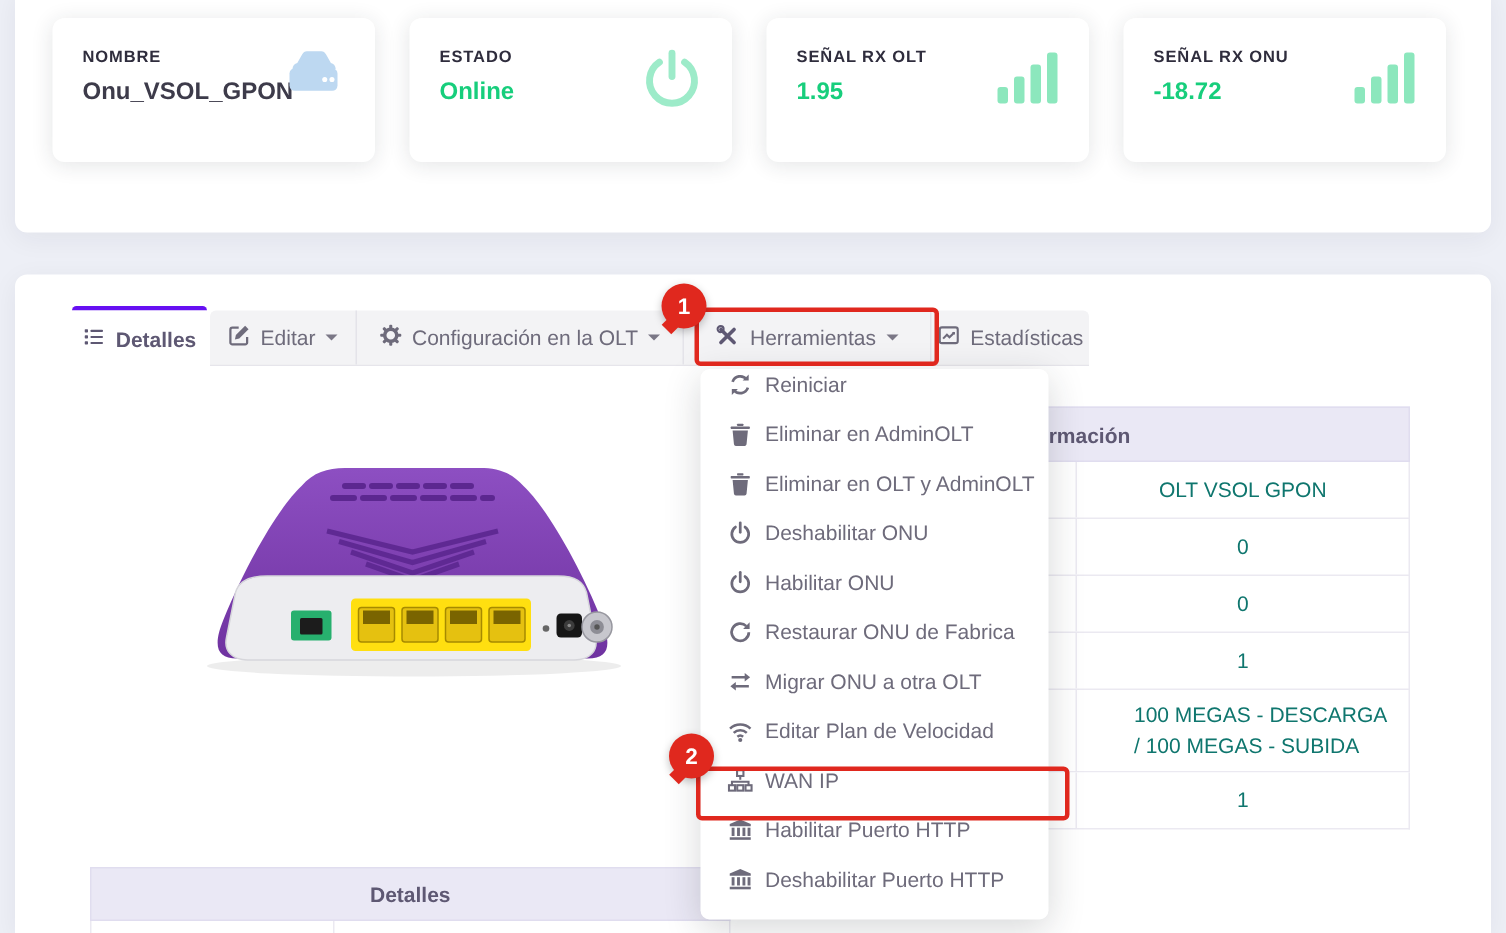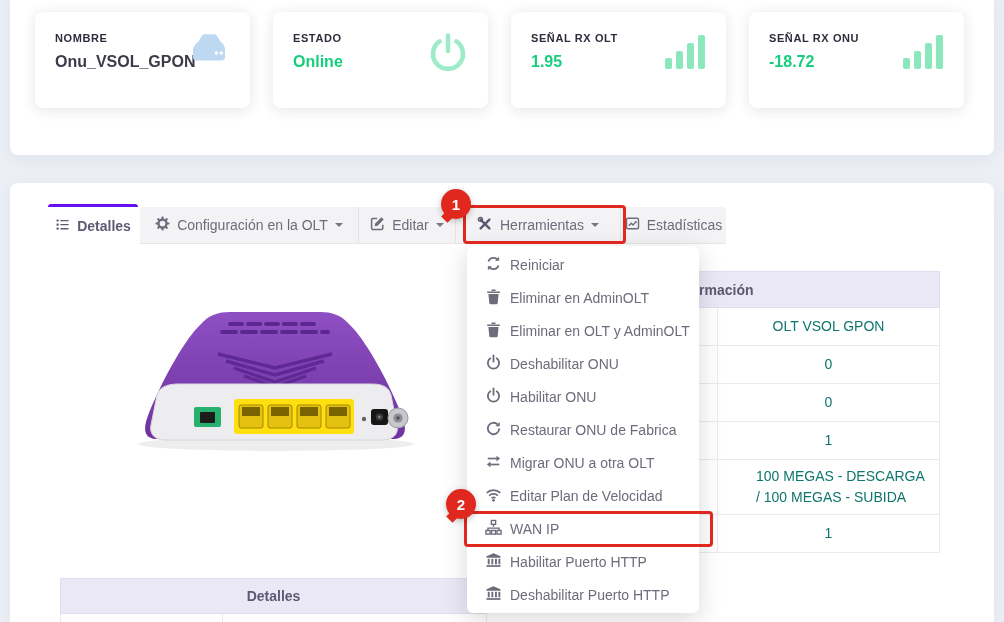--- a/index.html
+++ b/index.html
@@ -44,21 +44,21 @@
   }
   .tab:first-child{border-left:none;}
   .caret{width:0;height:0;border:4px solid transparent;border-top-color:#7a7786;margin-top:4px;}
   
   .dropdown{
     position:absolute;left:467px;top:246px;width:232px;box-sizing:border-box;
     background:#fff;border-radius:6px;padding:2px 0;z-index:20;
     box-shadow:0 6px 24px rgba(34,41,47,.18);
   }
   .dd-item{
-    height:33px;display:flex;align-items:center;gap:8px;padding:0 18px;
+    height:33px;display:flex;gap:8px;padding:0 18px;
     font-size:14px;color:#6e6b7b;white-space:nowrap;
   }
   .dd-item svg{flex:0 0 auto;}
   
   .red-box{position:absolute;border:3px solid #e0281e;border-radius:4px;box-sizing:border-box;z-index:30;}
   .red-box-1{left:463px;top:205px;width:163px;height:39px;}
   .red-box-2{left:464px;top:511px;width:249px;height:36px;}
   .badge{
     position:absolute;width:30px;height:30px;border-radius:50%;background:#e0281e;z-index:40;
     color:#fff;font-size:15px;font-weight:700;display:flex;align-items:center;justify-content:center;
@@ -162,47 +162,47 @@
       <rect x="1.6" y="6.9" width="2.3" height="2.3" rx="0.5"></rect>
       <rect x="5.6" y="7.4" width="9" height="1.5" rx="0.7"></rect>
       <rect x="1.6" y="11.2" width="2.3" height="2.3" rx="0.5"></rect>
       <rect x="5.6" y="11.7" width="9" height="1.5" rx="0.7"></rect>
     </svg>
   </span>
   <span>Detalles</span>
 </div>
 
 <div class="tab-strip">
+  <div class="tab" style="width:97px">
+    <span>
+      <svg width="15" height="15" viewBox="0 0 16 16">
+        <path d="M13.6 9.2v3.9a1.4 1.4 0 0 1-1.4 1.4H3.1a1.4 1.4 0 0 1-1.4-1.4V4a1.4 1.4 0 0 1 1.4-1.4h4.5" fill="none" stroke="#6e6b7b" stroke-width="1.6"></path>
+        <path d="M12.2 1.3l2.4 2.4-6.6 6.6-3.1.7.7-3.1z" fill="#6e6b7b"></path>
+      </svg>
+    </span>
+    <span>Editar</span>
+    <span class="caret"></span>
+  </div>
   <div class="tab" style="width:218px">
     <span>
       <svg width="15" height="15" viewBox="0 0 16 16">
         <g fill="#6e6b7b">
           <rect x="6.9" y="0.5" width="2.2" height="3.2" rx="0.8"></rect>
           <rect x="6.9" y="0.5" width="2.2" height="3.2" rx="0.8" transform="rotate(45 8 8)"></rect>
           <rect x="6.9" y="0.5" width="2.2" height="3.2" rx="0.8" transform="rotate(90 8 8)"></rect>
           <rect x="6.9" y="0.5" width="2.2" height="3.2" rx="0.8" transform="rotate(135 8 8)"></rect>
           <rect x="6.9" y="0.5" width="2.2" height="3.2" rx="0.8" transform="rotate(180 8 8)"></rect>
           <rect x="6.9" y="0.5" width="2.2" height="3.2" rx="0.8" transform="rotate(225 8 8)"></rect>
           <rect x="6.9" y="0.5" width="2.2" height="3.2" rx="0.8" transform="rotate(270 8 8)"></rect>
           <rect x="6.9" y="0.5" width="2.2" height="3.2" rx="0.8" transform="rotate(315 8 8)"></rect>
         </g>
         <circle cx="8" cy="8" r="4.3" fill="none" stroke="#6e6b7b" stroke-width="2.5"></circle>
       </svg>
     </span>
     <span>Configuración en la OLT</span>
-    <span class="caret"></span>
-  </div>
-  <div class="tab" style="width:97px">
-    <span>
-      <svg width="15" height="15" viewBox="0 0 16 16">
-        <path d="M13.6 9.2v3.9a1.4 1.4 0 0 1-1.4 1.4H3.1a1.4 1.4 0 0 1-1.4-1.4V4a1.4 1.4 0 0 1 1.4-1.4h4.5" fill="none" stroke="#6e6b7b" stroke-width="1.6"></path>
-        <path d="M12.2 1.3l2.4 2.4-6.6 6.6-3.1.7.7-3.1z" fill="#6e6b7b"></path>
-      </svg>
-    </span>
-    <span>Editar</span>
     <span class="caret"></span>
   </div>
   <div class="tab" style="width:165px">
     <span>
       <svg width="16" height="16" viewBox="0 0 16 16">
         <g fill="#5e5873">
           <rect x="6.8" y="0.6" width="2.4" height="14.8" rx="1.2" transform="rotate(45 8 8)"></rect>
           <rect x="6.8" y="0.6" width="2.4" height="14.8" rx="1.2" transform="rotate(-45 8 8)"></rect>
         </g>
         <circle cx="3.4" cy="3.4" r="2" fill="none" stroke="#5e5873" stroke-width="1.4"></circle>

